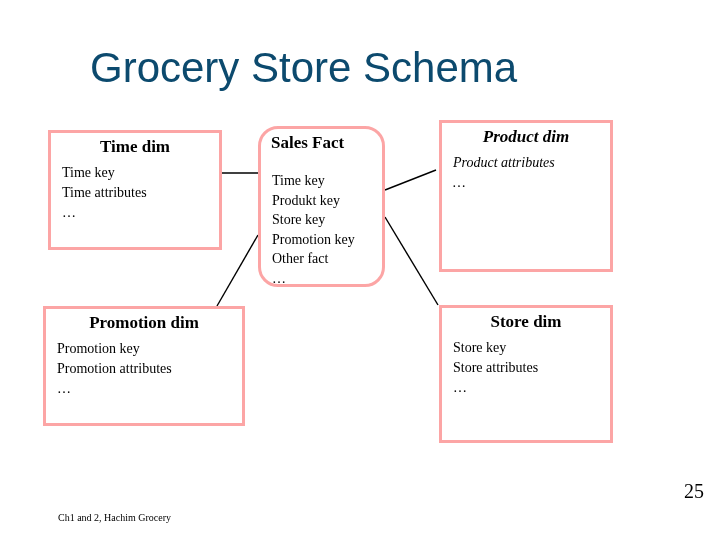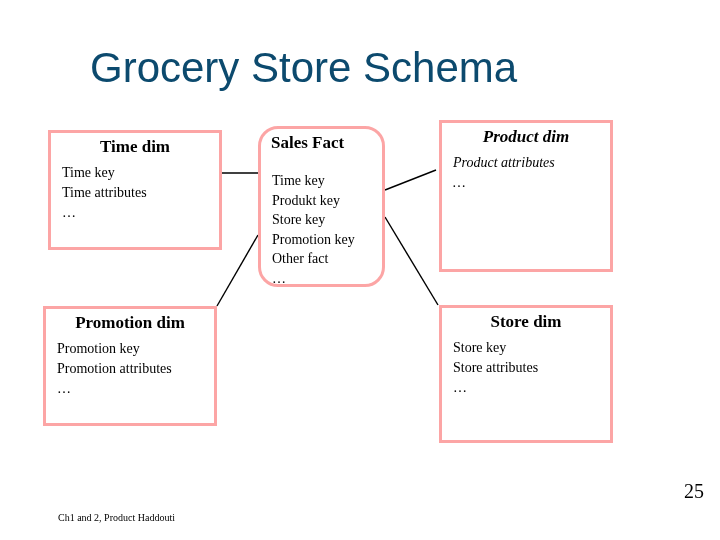--- a/index.html
+++ b/index.html
@@ -45,21 +45,21 @@
     margin-top: 6px;
     padding-left: 11px;
     font-size: 14px;
     line-height: 20px;
   }
   .node-fields .field { white-space: nowrap; }
   .node.sales .node-fields { margin-top: 18px; line-height: 19.5px; }
   #node-time      { left: 48px;  top: 130px; width: 174px; height: 120px; }
   #node-sales     { left: 258px; top: 126px; width: 127px; height: 161px; border-radius: 20px; }
   #node-product   { left: 439px; top: 120px; width: 174px; height: 152px; font-style: italic; }
-  #node-promotion { left: 43px;  top: 306px; width: 174px; height: 120px; }
+  #node-promotion { left: 43px;  top: 306px; width: 202px; height: 120px; }
   #node-store     { left: 439px; top: 305px; width: 174px; height: 138px; }
   .footer-credit {
     position: absolute;
     left: 58px; top: 511px;
     font-size: 10px;
     line-height: 13px;
     white-space: nowrap;
   }
   .page-number {
     position: absolute;
@@ -122,16 +122,16 @@
 
   <div class="node" id="node-store">
     <div class="node-title">Store dim</div>
     <div class="node-fields">
       <div class="field">Store key</div>
       <div class="field">Store attributes</div>
       <div class="field">…</div>
     </div>
   </div>
 
-  <div class="footer-credit">Ch1 and 2, Product Haddouti</div>
+  <div class="footer-credit">Ch1 and 2, Hachim Grocery</div>
   <div class="page-number">25</div>
 
 </div>
 
 </body></html>

